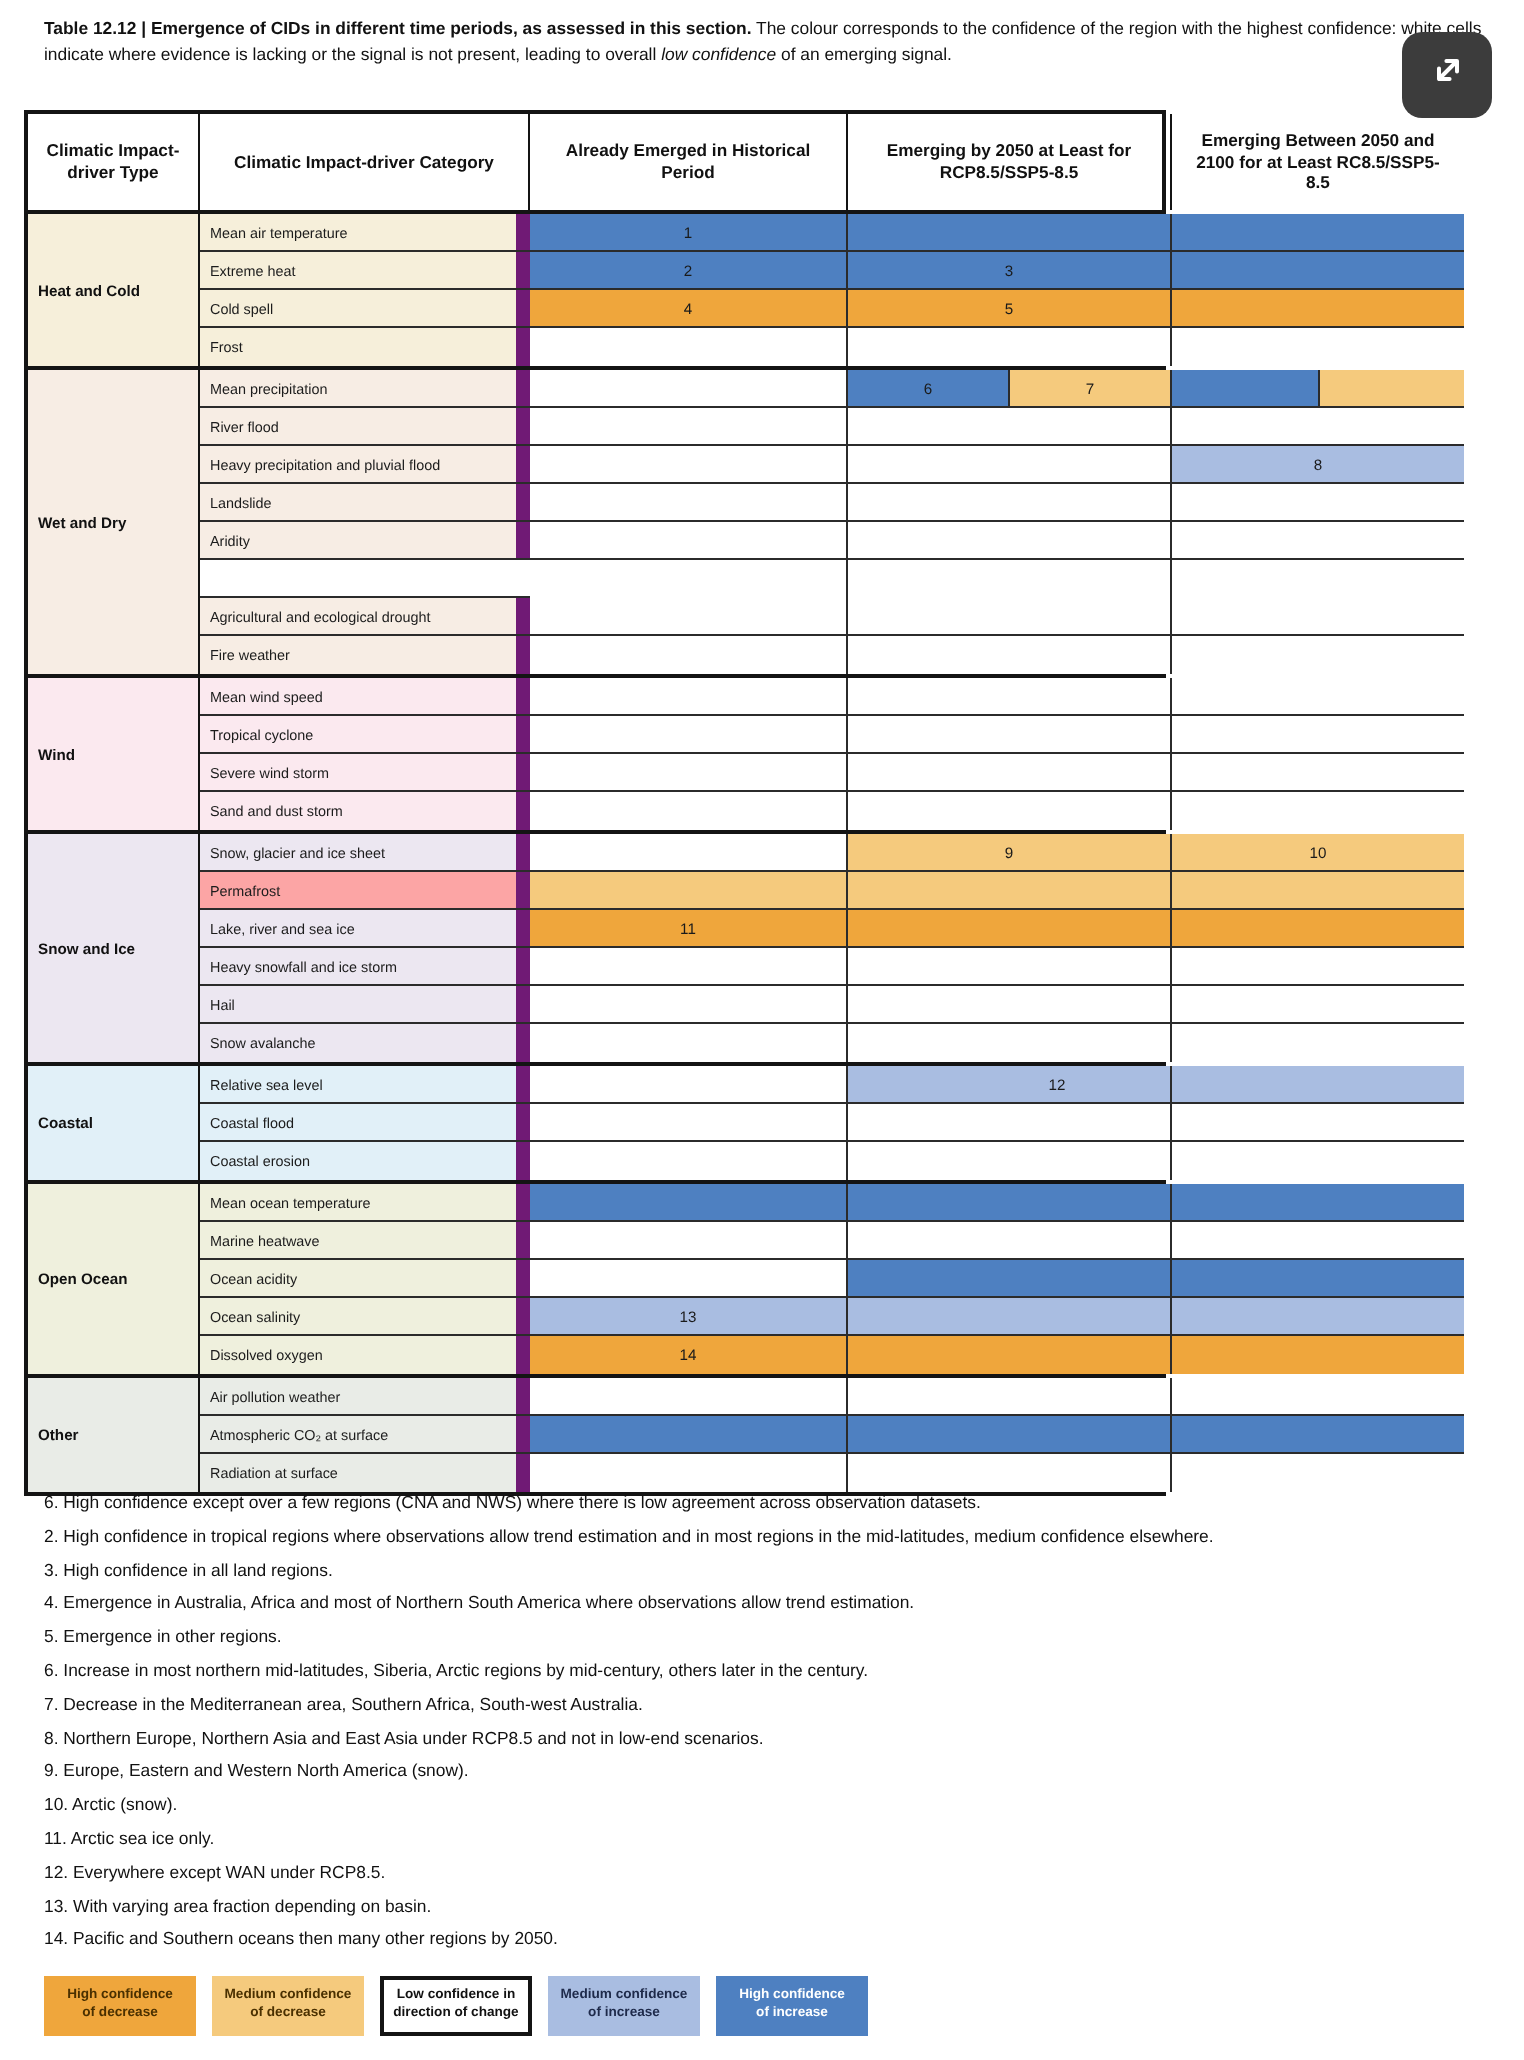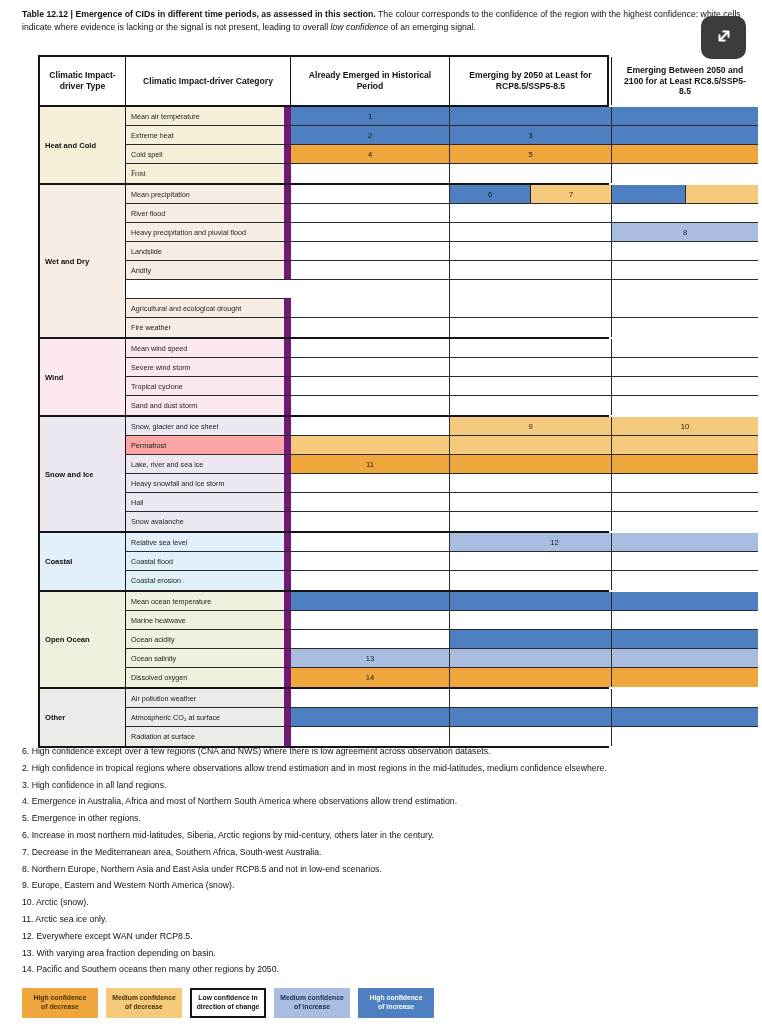--- a/index.html
+++ b/index.html
@@ -9,21 +9,21 @@
   
   .title { position:absolute; left:22px; top:8px; width:722px; font-size:8.7px; line-height:13px; color:#111; }
   .title .b { font-weight:bold; }
   .title .i { font-style:italic; }
 
   
   .expand-btn { position:absolute; right:16px; top:16px; width:45px; height:43px; background:#3c3c3c;
     border-radius:10px; display:flex; align-items:center; justify-content:center; z-index:5; cursor:pointer; }
 
   
-  .cid-table { position:absolute; left:38px; top:55px; width:571px; border:2px solid #141414; background:#fff; }
+  .cid-table { position:absolute; left:12px; top:55px; width:571px; border:2px solid #141414; background:#fff; }
   .hdr { display:grid; grid-template-columns:86px 165px 159px 162px 146px; height:50px; border-bottom:2px solid #141414; }
   .hdr-cell { border-right:1px solid #141414; display:flex; align-items:center; justify-content:center;
     text-align:center; font-weight:bold; font-size:8.6px; line-height:10.6px; padding:0 8px; color:#111; }
   .hdr-cell:last-child { border-right:none; }
 
   .group { display:flex; border-bottom:2px solid #141414; }
   .group:last-child { border-bottom:none; }
   .type-cell { width:86px; flex:none; border-right:1px solid #141414; display:flex; align-items:center;
     font-weight:bold; font-size:7.6px; padding-left:5px; color:#111; }
   .rows { flex:1; display:flex; flex-direction:column; }
@@ -88,21 +88,21 @@
               <div class="data-cell" style="background: rgb(78, 128, 193);">3</div>
               <div class="data-cell" style="background: rgb(78, 128, 193);"></div>
             </div>
             <div class="row">
               <div class="cat-cell" style="background: rgb(246, 239, 218);">Cold spell</div>
               <div class="data-cell" style="background: rgb(239, 166, 60);">4</div>
               <div class="data-cell" style="background: rgb(239, 166, 60);">5</div>
               <div class="data-cell" style="background: rgb(239, 166, 60);"></div>
             </div>
             <div class="row">
-              <div class="cat-cell" style="background: rgb(246, 239, 218); font-family: Liberation Serif, serif;">Frost</div>
+              <div class="cat-cell" style="background: rgb(246, 239, 218);">Frost</div>
               <div class="data-cell" style="background: rgb(255, 255, 255);"></div>
               <div class="data-cell" style="background: rgb(255, 255, 255);"></div>
               <div class="data-cell" style="background: rgb(255, 255, 255);"></div>
             </div>
           </div>
         </div>
         <div class="group">
           <div class="type-cell" style="background: rgb(247, 237, 228);">Wet and Dry</div>
           <div class="rows">
             <div class="row">
@@ -164,27 +164,27 @@
         <div class="group">
           <div class="type-cell" style="background: rgb(251, 233, 239);">Wind</div>
           <div class="rows">
             <div class="row">
               <div class="cat-cell" style="background: rgb(251, 233, 239);">Mean wind speed</div>
               <div class="data-cell" style="background: rgb(255, 255, 255);"></div>
               <div class="data-cell" style="background: rgb(255, 255, 255);"></div>
               <div class="data-cell" style="background: rgb(255, 255, 255);"></div>
             </div>
             <div class="row">
+              <div class="cat-cell" style="background: rgb(251, 233, 239);">Tropical cyclone</div>
+              <div class="data-cell" style="background: rgb(255, 255, 255);"></div>
+              <div class="data-cell" style="background: rgb(255, 255, 255);"></div>
+              <div class="data-cell" style="background: rgb(255, 255, 255);"></div>
+            </div>
+            <div class="row">
               <div class="cat-cell" style="background: rgb(251, 233, 239);">Severe wind storm</div>
-              <div class="data-cell" style="background: rgb(255, 255, 255);"></div>
-              <div class="data-cell" style="background: rgb(255, 255, 255);"></div>
-              <div class="data-cell" style="background: rgb(255, 255, 255);"></div>
-            </div>
-            <div class="row">
-              <div class="cat-cell" style="background: rgb(251, 233, 239);">Tropical cyclone</div>
               <div class="data-cell" style="background: rgb(255, 255, 255);"></div>
               <div class="data-cell" style="background: rgb(255, 255, 255);"></div>
               <div class="data-cell" style="background: rgb(255, 255, 255);"></div>
             </div>
             <div class="row">
               <div class="cat-cell" style="background: rgb(251, 233, 239);">Sand and dust storm</div>
               <div class="data-cell" style="background: rgb(255, 255, 255);"></div>
               <div class="data-cell" style="background: rgb(255, 255, 255);"></div>
               <div class="data-cell" style="background: rgb(255, 255, 255);"></div>
             </div>

